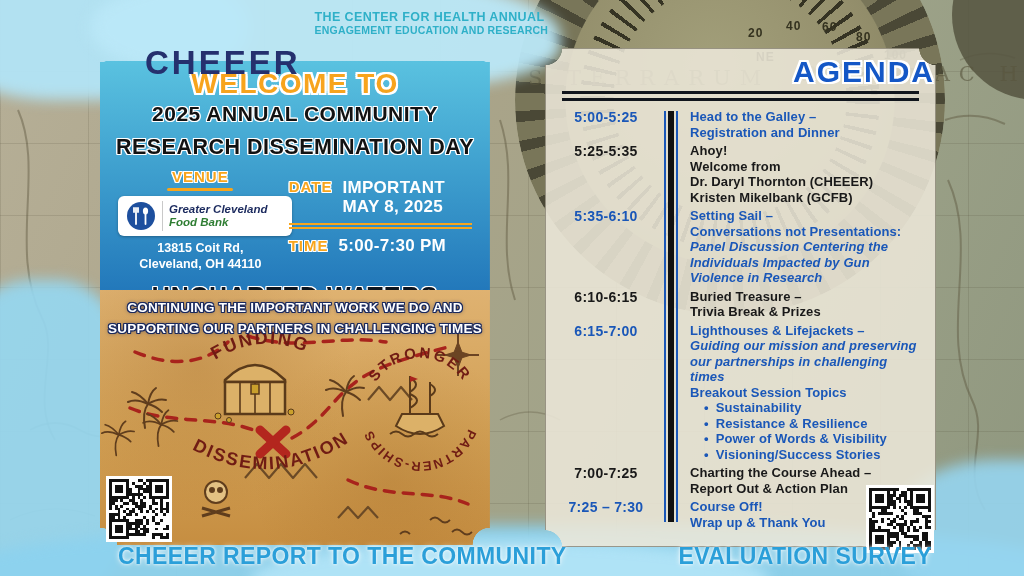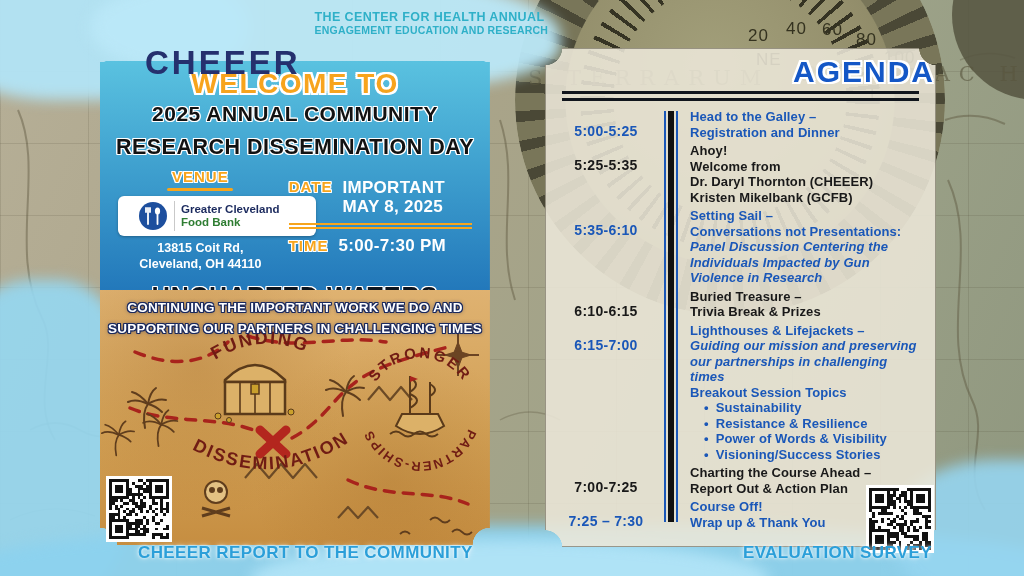--- a/index.html
+++ b/index.html
@@ -21,21 +21,21 @@
     background:repeating-conic-gradient(#35332333 0 1.6deg,transparent 1.6deg 6deg),
                repeating-conic-gradient(#353323 0 1.6deg,transparent 1.6deg 6deg);
     -webkit-mask:radial-gradient(circle,transparent 0 116px,#000 117px 150px,transparent 151px);
             mask:radial-gradient(circle,transparent 0 116px,#000 117px 150px,transparent 151px);}
   .compass-bezel{position:absolute;z-index:1;left:515px;top:-115px;width:430px;height:430px;border-radius:50%;
     background:repeating-conic-gradient(#4a4836 0 3deg,#797659 3deg 8deg);
     -webkit-mask:radial-gradient(circle,transparent 0 164px,#000 165px 215px,transparent 216px);
             mask:radial-gradient(circle,transparent 0 164px,#000 165px 215px,transparent 216px);}
   .corner-knob{position:absolute;z-index:1;left:952px;top:-70px;width:170px;height:170px;border-radius:50%;
     background:#55533f;opacity:.85;}
-  .compass-num{position:absolute;z-index:1;color:#34321f;font-weight:normal;font-size:17px;letter-spacing:1px;}
+  .compass-num{position:absolute;z-index:1;color:#34321f;font-weight:bold;font-size:12px;letter-spacing:1px;}
   
   .wc{position:absolute;z-index:2;filter:blur(7px);}
   .wc1{left:-50px;top:-40px;width:300px;height:140px;border-radius:45% 55% 60% 40%;background:rgba(178,228,246,.95);}
   .wc2{left:90px;top:-30px;width:470px;height:120px;border-radius:50% 60% 40% 55%;background:rgba(186,232,248,.95);}
   .wc3{left:-70px;top:280px;width:210px;height:330px;border-radius:55% 45% 50% 60%;background:rgba(150,215,240,.92);}
   .wc4{left:-30px;top:525px;width:1100px;height:100px;border-radius:40%;background:rgba(140,210,238,.95);}
   .wc5{left:250px;top:540px;width:520px;height:80px;border-radius:50%;background:rgba(178,228,247,.9);}
   .wc6{left:890px;top:460px;width:220px;height:150px;border-radius:55% 45% 50% 60%;background:rgba(150,213,240,.9);}
   
   .ticket{
@@ -63,58 +63,58 @@
   .o-w1{text-shadow:-1px -1px 0 #fff,1px -1px 0 #fff,-1px 1px 0 #fff,1px 1px 0 #fff,-1px 0 0 #fff,1px 0 0 #fff,0 -1px 0 #fff,0 1px 0 #fff;text-align:center;}
   .o-n1{text-shadow:-1px -1px 0 #1b2a5e,1px -1px 0 #1b2a5e,-1px 1px 0 #1b2a5e,1px 1px 0 #1b2a5e,-1px 0 0 #1b2a5e,1px 0 0 #1b2a5e,0 -1px 0 #1b2a5e,0 1px 0 #1b2a5e,0 0 4px #1b2a5e;}
   .welcome{margin-top:7px;font-size:28px;font-weight:900;letter-spacing:1.5px;color:#f7a41d;}
   .title1{margin-top:2px;font-size:21px;font-weight:900;letter-spacing:.5px;color:#121212;}
   .title2{margin-top:9px;font-size:21.5px;font-weight:900;letter-spacing:.5px;color:#121212;}
   .venue-grid{display:flex;margin:8px 14px 0 18px;text-align:center;}
   .vcol{width:46%;}
   .dcol{width:54%;text-align:left;padding-left:6px;}
   .lab{font-size:15px;font-weight:900;letter-spacing:1px;color:#f7a51c;}
   .vrule{width:66px;height:3px;background:#f7a51c;margin:3px auto 5px;border-radius:2px;}
-  .logo-card{width:158px;margin:0 auto;background:#fff;border-radius:6px;padding:5px 20px;display:flex;align-items:center;gap:6px;box-shadow:0 1px 3px rgba(0,0,0,.3);}
+  .logo-card{width:158px;margin:0 auto;background:#fff;border-radius:6px;padding:5px 8px;display:flex;align-items:center;gap:6px;box-shadow:0 1px 3px rgba(0,0,0,.3);font-style:italic;}
   .logo-divider{width:1px;align-self:stretch;background:#c9c9c9;}
   .logo-text{text-align:left;font-weight:bold;font-size:11.5px;line-height:1.15;}
   .logo-text .l1{color:#1b2a5e;}
   .logo-text .l2{color:#2e7d32;}
   .addr{margin-top:5px;color:#fff;font-weight:bold;font-size:12.5px;line-height:1.25;}
   .drow{display:flex;align-items:flex-start;gap:10px;margin-top:10px;}
   .dval{color:#fff;font-weight:900;font-size:17px;line-height:1.12;letter-spacing:.3px;}
   .orange-rule{height:2px;border-top:2px solid #f7a51c;border-bottom:2px solid #f7a51c;margin:7px 4px 7px 0;}
   .trow{display:flex;align-items:baseline;gap:10px;}
   .theme{margin-top:10px;font-size:25px;font-weight:900;letter-spacing:1px;color:#0d1520;}
   .rule2{border-top:3px solid #10151c;border-bottom:3px solid #10151c;height:4px;}
   .theme-rule{width:84%;margin:3px auto 0;}
   .flyer-map{position:absolute;left:0;top:245px;right:0;bottom:0;
     background:radial-gradient(circle at 25% 30%,rgba(150,95,30,.25),transparent 45%),
                radial-gradient(circle at 75% 75%,rgba(150,95,30,.22),transparent 40%),
                linear-gradient(180deg,#dfb271 0%,#d2a055 55%,#c68e41 100%);}
   .map-tagline{position:relative;z-index:2;padding-top:8px;text-align:center;color:#fff;font-weight:900;font-size:13.5px;letter-spacing:.2px;line-height:1.55;}
   .map-art{position:absolute;left:0;top:40px;width:390px;height:215px;}
   
-  .caption{position:absolute;z-index:8;font-weight:900;font-size:17px;letter-spacing:.4px;color:#2b9fd9;
-    text-shadow:0 0 3px rgba(255,255,255,.9),0 0 6px rgba(255,255,255,.7);margin-left:20px;}
+  .caption{position:absolute;z-index:8;font-weight:900;font-size:23px;letter-spacing:.4px;color:#2b9fd9;
+    text-shadow:0 0 3px rgba(255,255,255,.9),0 0 6px rgba(255,255,255,.7);}
   .caption.l{left:118px;top:543px;}
   .caption.r{right:92px;top:543px;}
   .qr{position:absolute;z-index:7;background:#fff;padding:3px;}
   .qr svg{display:block;}
   .qr1{left:106px;top:476px;width:60px;height:60px;}
   .qr2{left:866px;top:485px;width:62px;height:62px;}
   
   .agenda{position:absolute;z-index:5;left:545px;top:48px;width:389px;height:497px;
     background:rgba(236,231,216,.88);border:1px solid rgba(60,55,40,.45);}
   .agenda-title{margin-top:6px;text-align:right;font-size:30px;font-weight:900;letter-spacing:2px;color:#1457c6;}
   .agenda-rule{width:92%;margin:2px auto 0;}
   .agenda-rows{position:relative;margin:8px 10px 0 12px;}
   .agenda-divider{position:absolute;left:106px;top:2px;bottom:8px;width:14px;
     background:linear-gradient(90deg,#1a57b8 0 2px,transparent 2px 4px,#101010 4px 10px,transparent 10px 12px,#1a57b8 12px 14px);}
   .agenda-row{display:flex;margin-bottom:3px;}
-  .agenda-time{width:96px;flex:none;text-align:center;font-weight:900;font-size:14px;letter-spacing:.3px;line-height:15.5px;padding-top:1px;margin-top:14px;}
+  .agenda-time{width:96px;flex:none;text-align:center;font-weight:900;font-size:14px;letter-spacing:.3px;line-height:15.5px;padding-top:1px;}
   .agenda-spacer{width:36px;flex:none;}
   .agenda-desc{flex:1;font-weight:bold;font-size:13px;line-height:15.5px;letter-spacing:.1px;}
   .agenda-row.blue .agenda-time,.agenda-row.blue .agenda-line{color:#1a57b8;}
   .agenda-row.black .agenda-time,.agenda-row.black .agenda-line{color:#191919;}
   .agenda-line.it{font-style:italic;}
   .agenda-line.bu{display:flex;gap:7px;padding-left:14px;}
   .agenda-line.bu .dot{flex:none;}
 </style>
 </head>
 <body>

